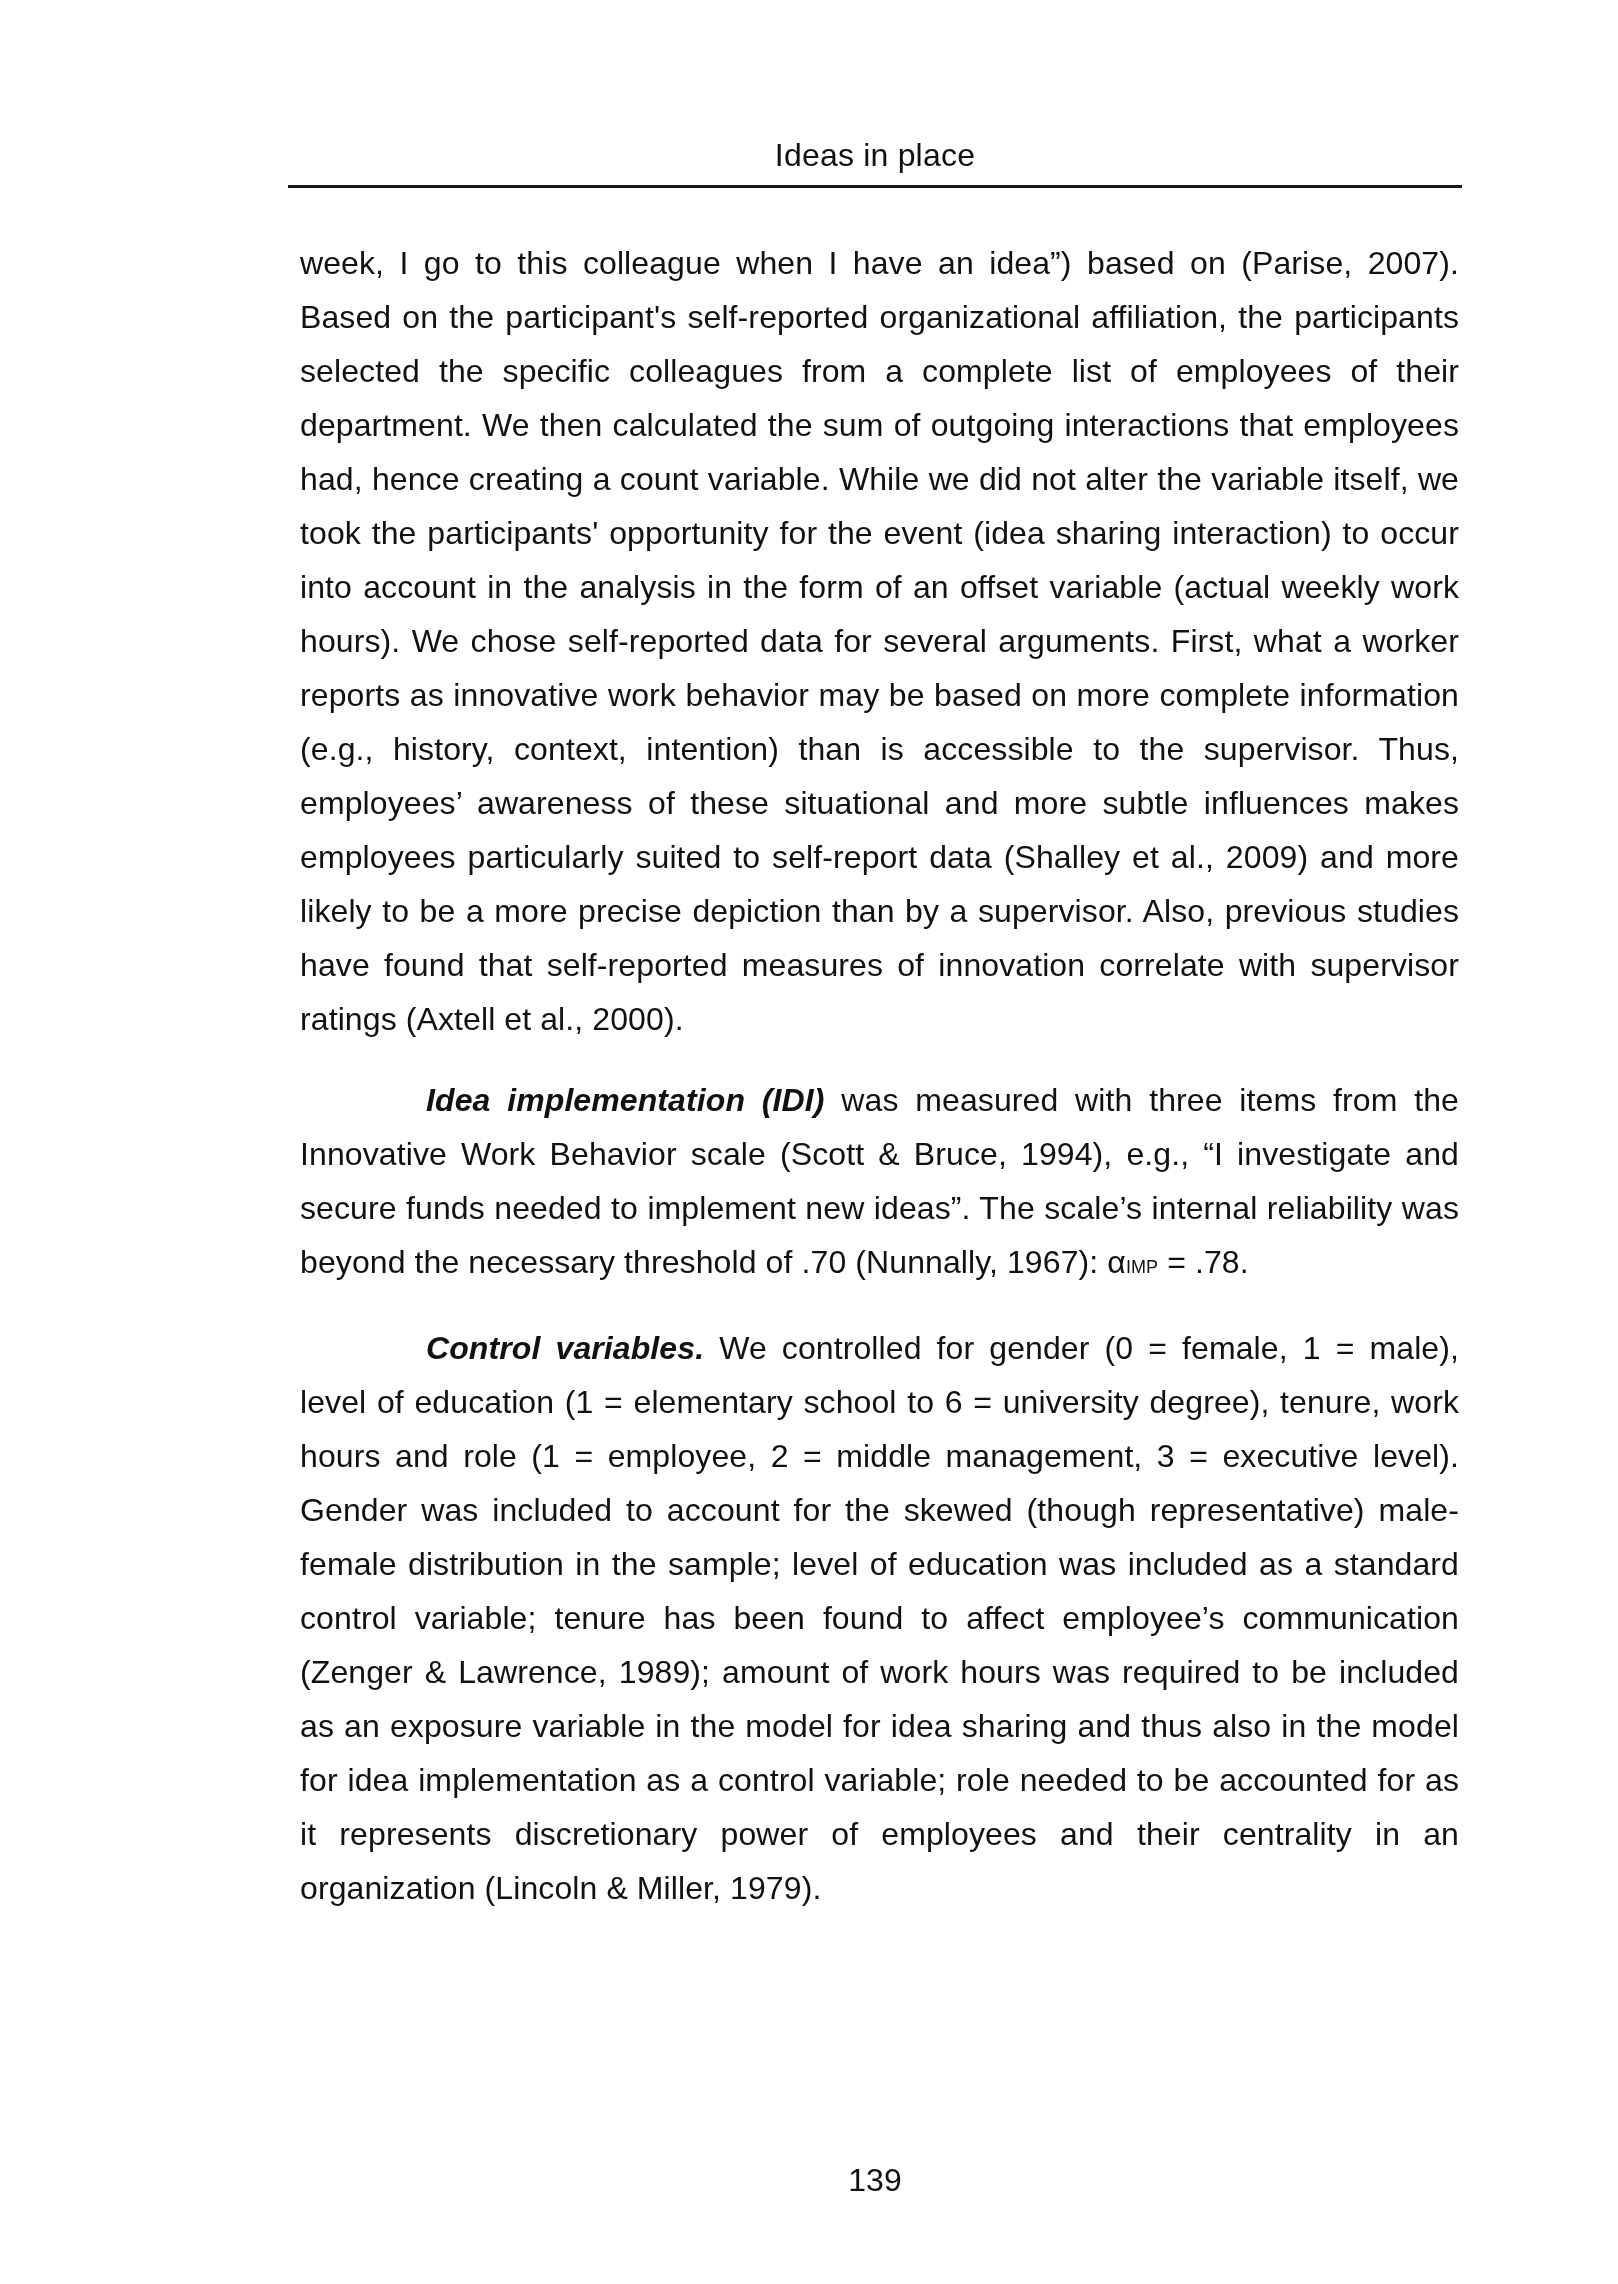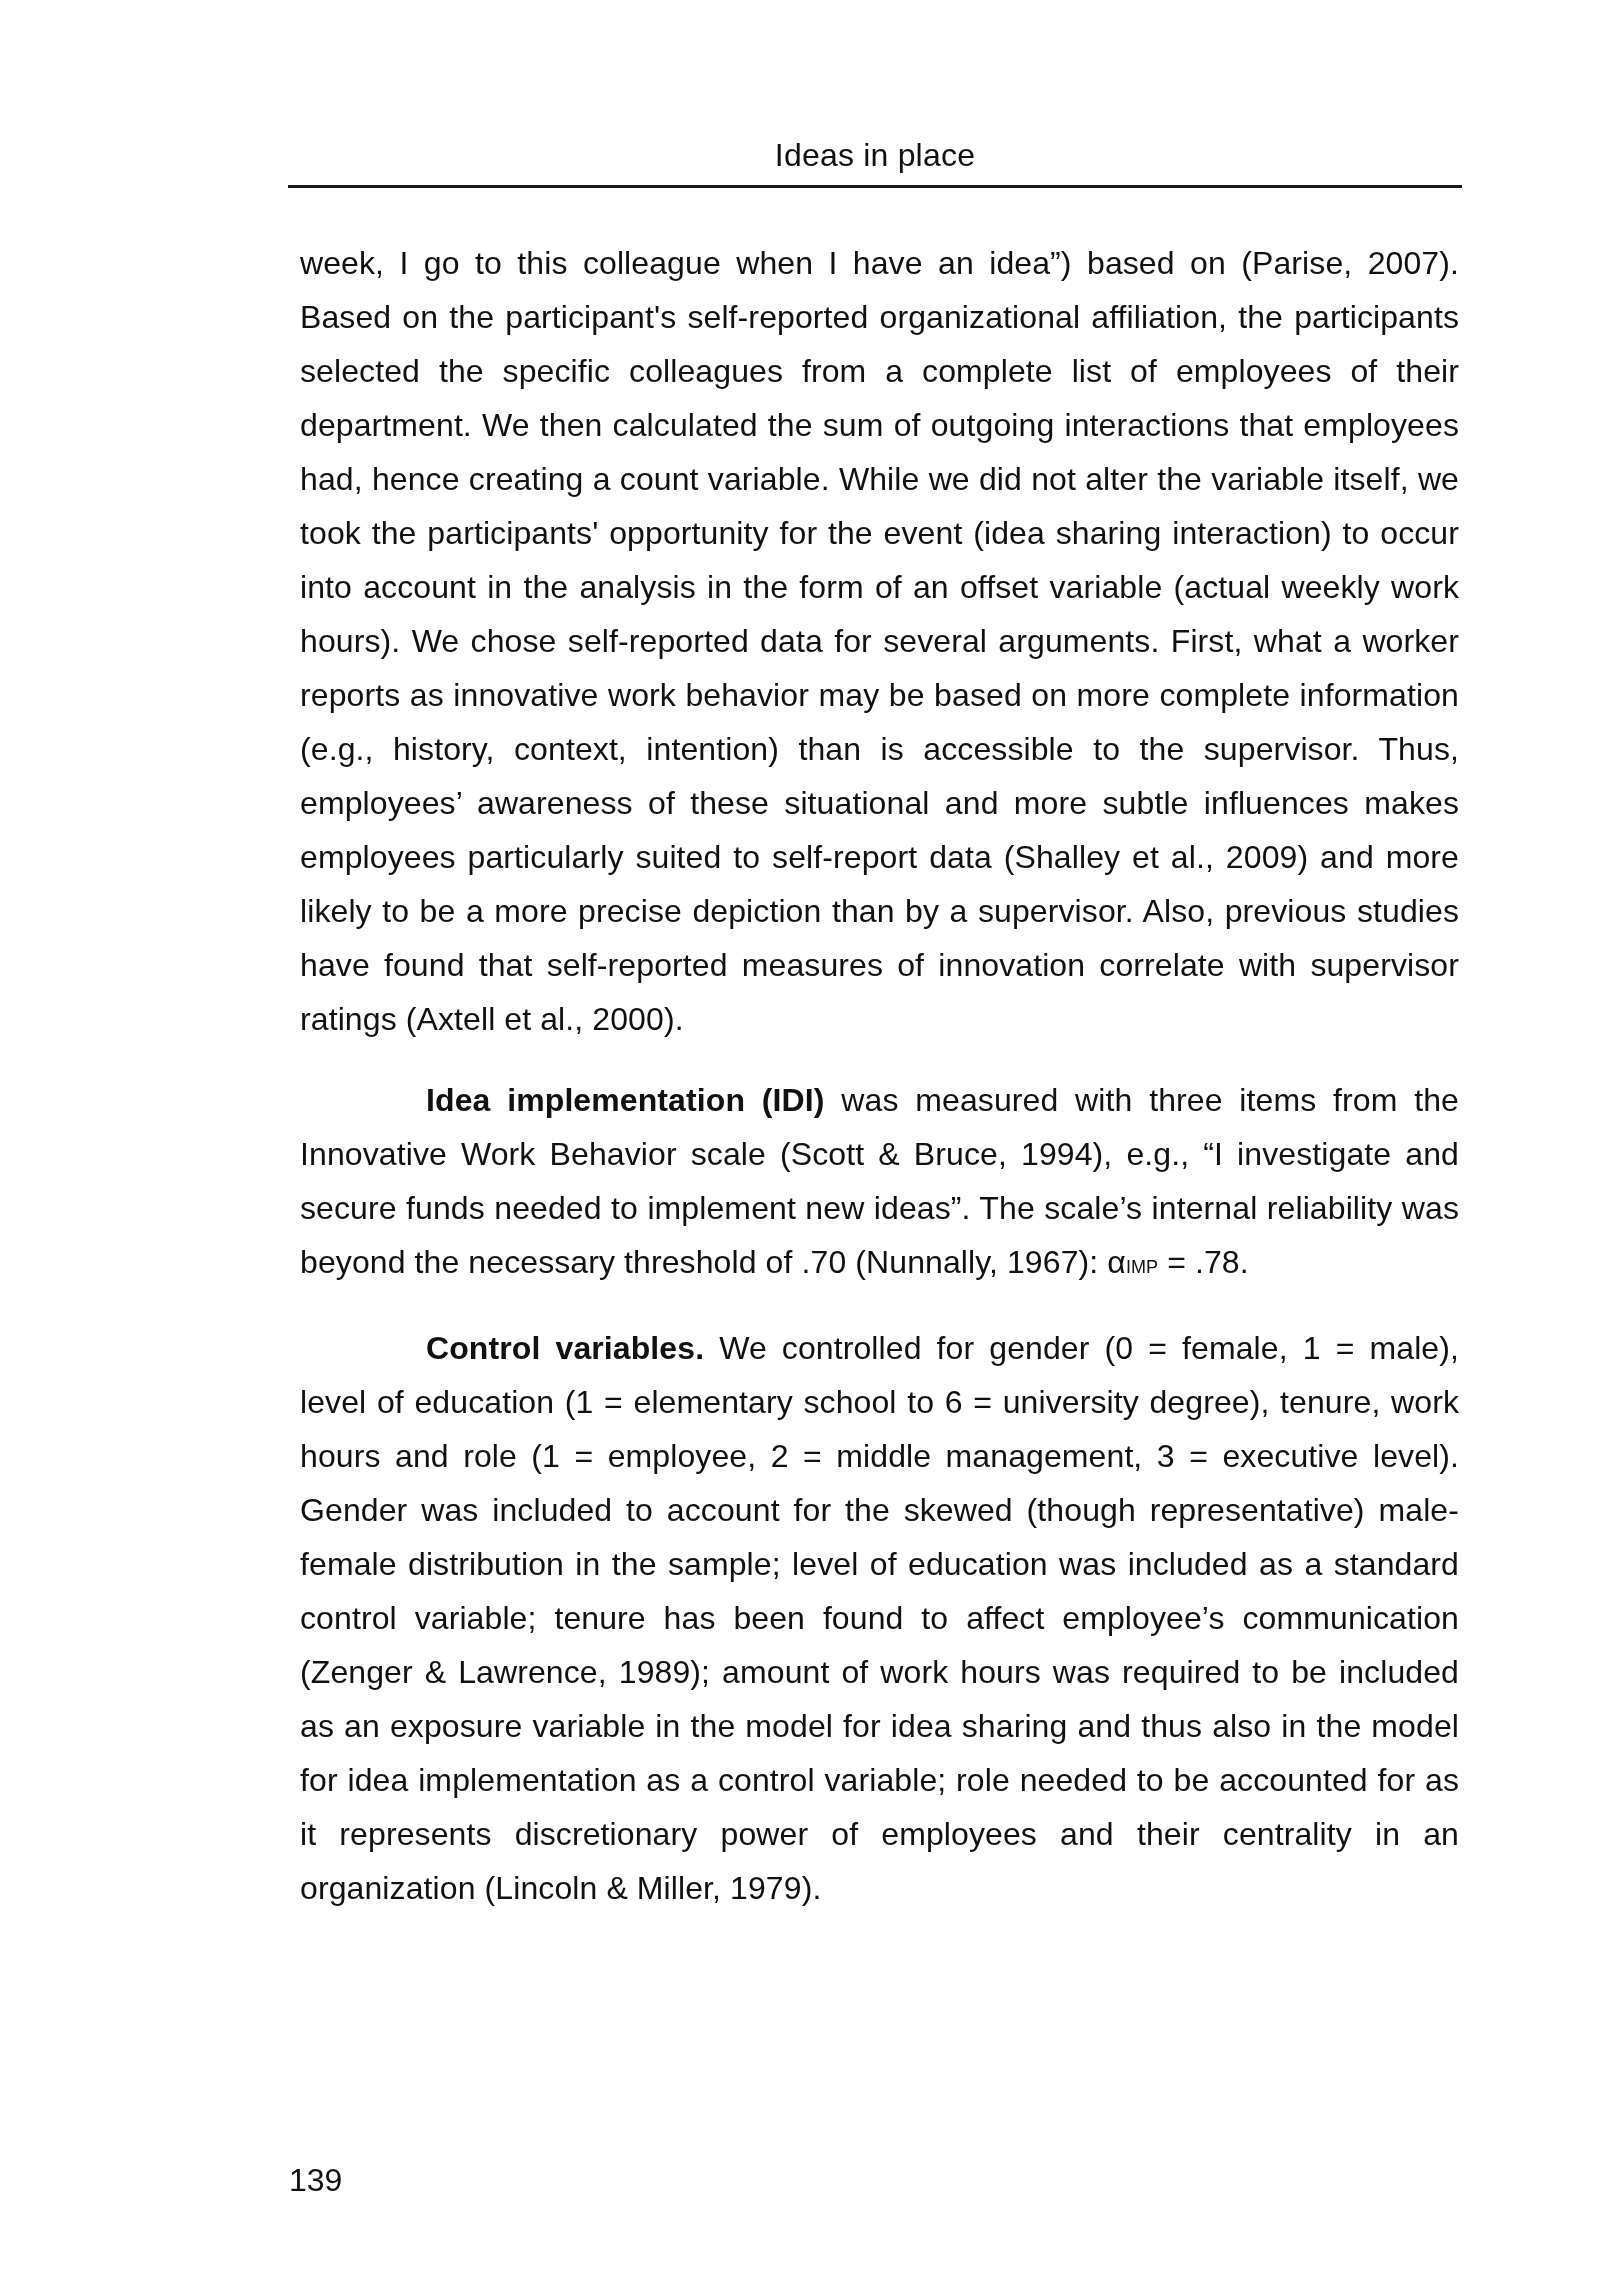--- a/index.html
+++ b/index.html
@@ -6,24 +6,24 @@
   body { width: 1618px; height: 2284px; position: relative; overflow: hidden;
          font-family: "Liberation Sans", "DejaVu Sans", sans-serif; color: #111111; }
   .running-header { position: absolute; left: 289px; width: 1172px; top: 136px;
          text-align: center; font-size: 32px; line-height: 38px; letter-spacing: 0.2px; }
   .header-rule { position: absolute; left: 288px; width: 1174px; top: 185px; height: 3px; background: #1a1a1a; }
   .body { position: absolute; left: 292px; width: 1175px; top: 228px; }
   .para { margin: 8px; font-size: 32px; line-height: 54px; text-align: justify;
           text-align-last: left; letter-spacing: 0.1px; }
   .para + .para { margin-top: 27px; }
   .indent { text-indent: 126px; }
-  .runin { font-weight: bold; }
+  .runin { font-weight: bold; font-style: italic; }
   .sub { font-size: 18px; vertical-align: baseline; }
   .page-number { position: absolute; left: 289px; width: 1172px; top: 2161px;
-         text-align: left; font-size: 32px; line-height: 38px; }
+         text-align: center; font-size: 32px; line-height: 38px; }
 </style>
 </head>
 <body>
 
 <div class="running-header">Ideas in place</div>
 <div class="header-rule"></div>
 
 <div class="body">
   <p class="para">week, I go to this colleague when I have an idea”) based on (Parise, 2007). Based on the participant's self-reported organizational affiliation, the participants selected the specific colleagues from a complete list of employees of their department. We then calculated the sum of outgoing interactions that employees had, hence creating a count variable. While we did not alter the variable itself, we took the participants' opportunity for the event (idea sharing interaction) to occur into account in the analysis in the form of an offset variable (actual weekly work hours). We chose self-reported data for several arguments. First, what a worker reports as innovative work behavior may be based on more complete information (e.g., history, context, intention) than is accessible to the supervisor. Thus, employees’ awareness of these situational and more subtle influences makes employees particularly suited to self-report data (Shalley et al., 2009) and more likely to be a more precise depiction than by a supervisor. Also, previous studies have found that self-reported measures of innovation correlate with supervisor ratings (Axtell et al., 2000).</p>
 

